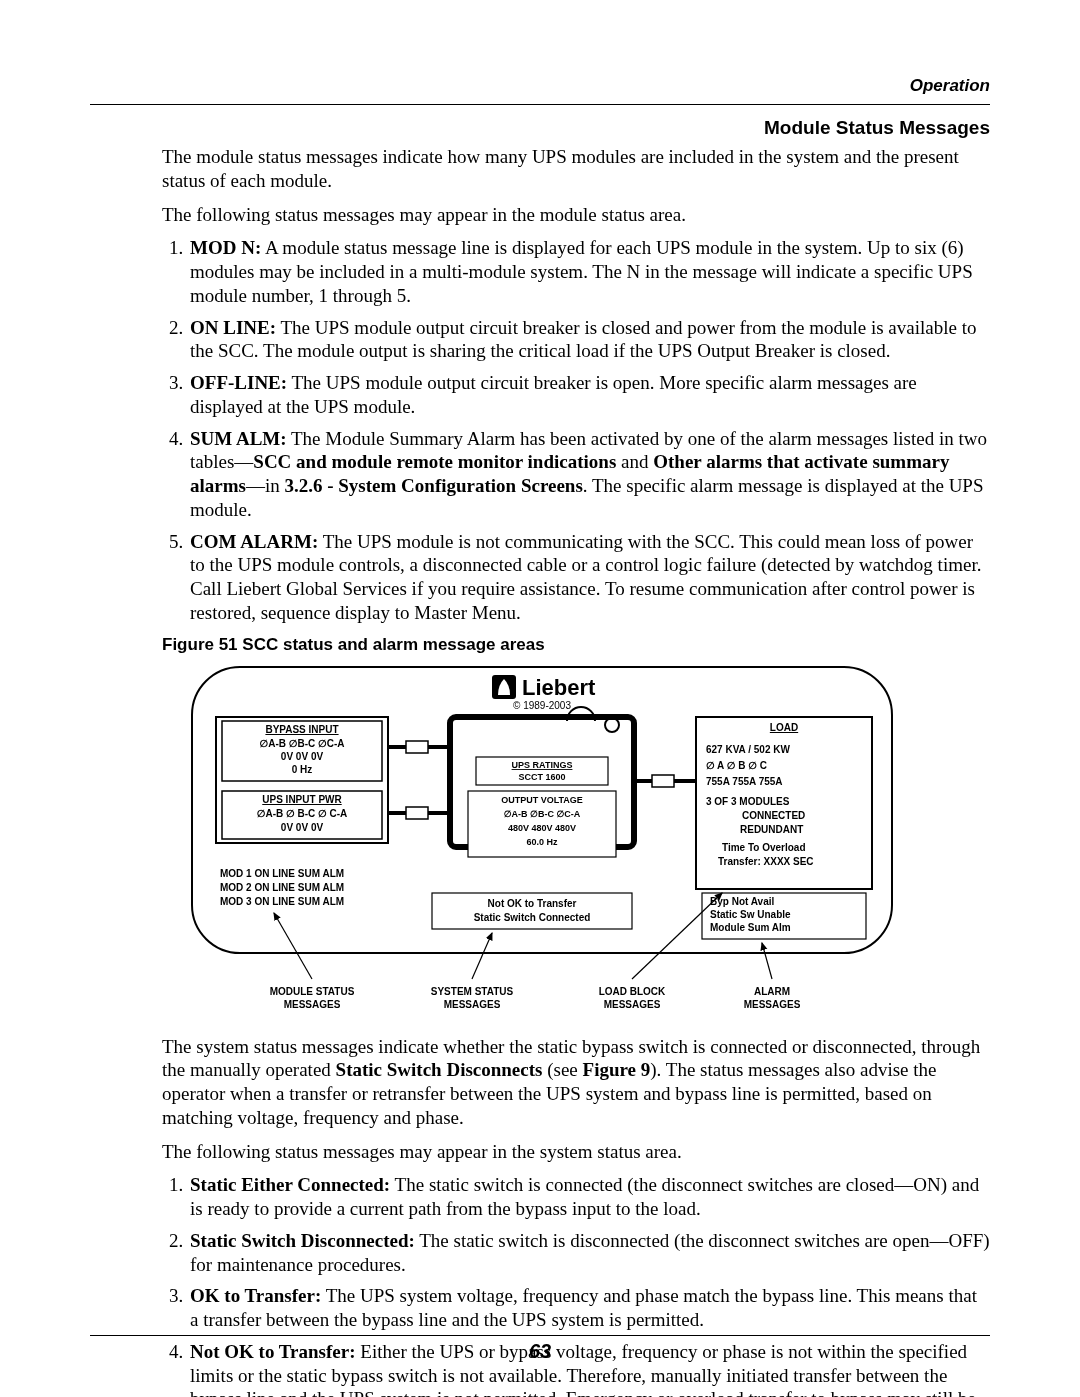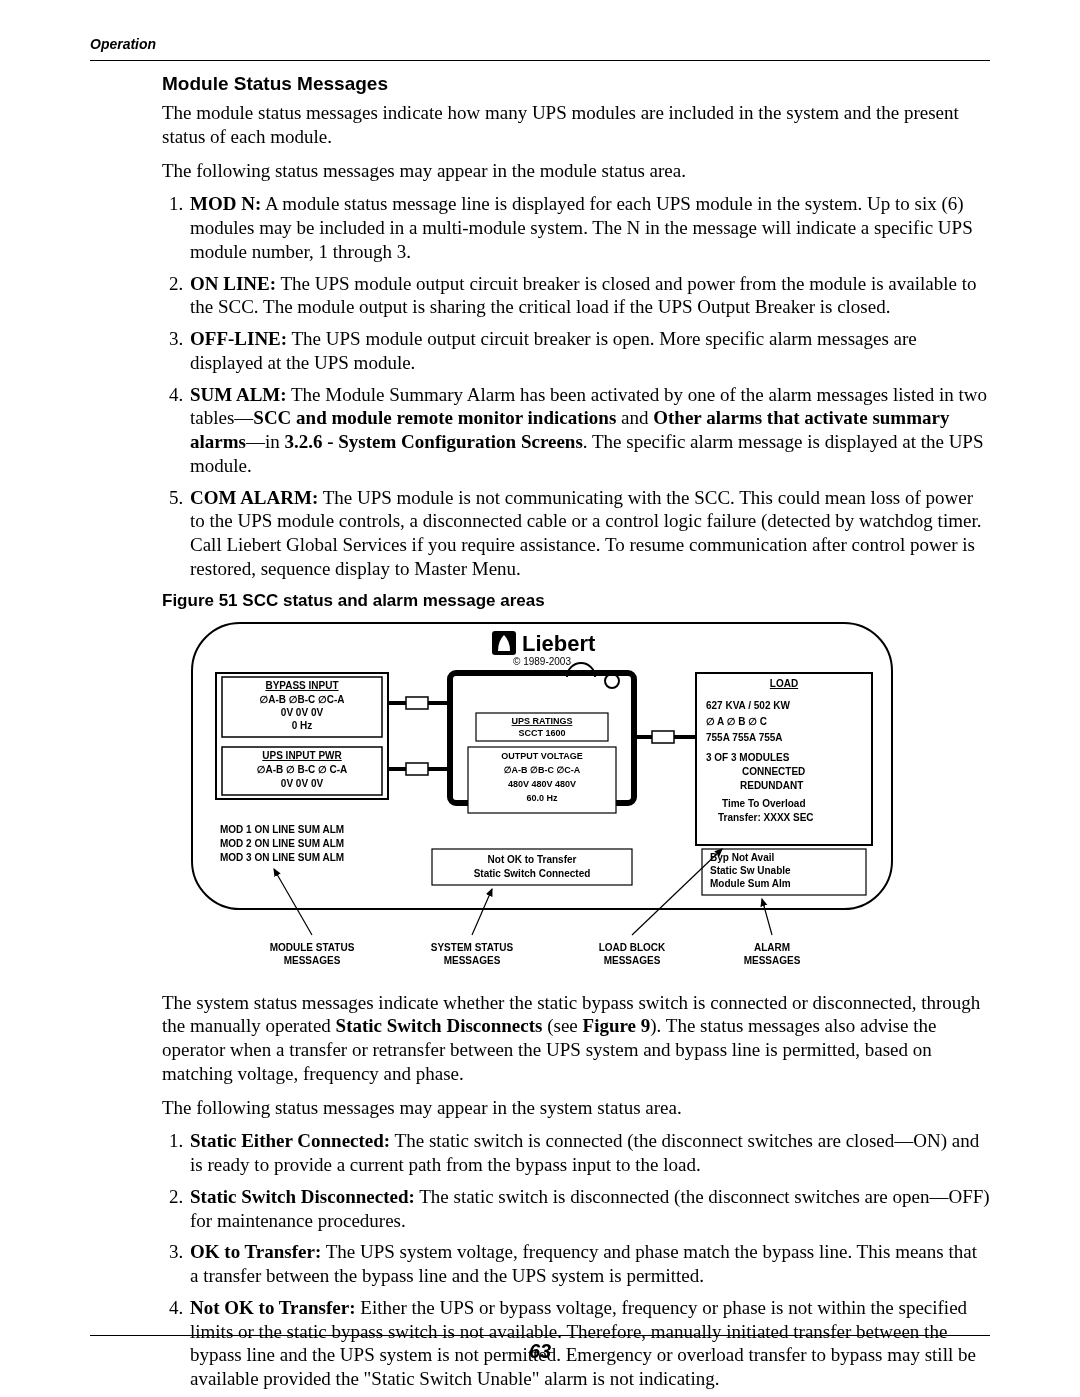--- a/index.html
+++ b/index.html
@@ -11,25 +11,27 @@
     color: #000;
   }
   .page {
     width: 1080px;
     height: 1397px;
     box-sizing: border-box;
     position: relative;
     padding: 36px 90px 40px 90px;
   }
   .header-right {
+    text-align: right;
     font-family: Arial, Helvetica, sans-serif;
     font-weight: bold;
     font-style: italic;
-    font-size: 14px;
+    font-size: 17px;
     margin-bottom: 8px;
+    margin-top: 40px;
   }
   .rule {
     border: none;
     border-top: 1px solid #000;
     margin: 0 0 12px 0;
   }
   .sec-row {
     display: flex;
     align-items: flex-start;
     font-family: Arial, Helvetica, sans-serif;
@@ -39,20 +41,21 @@
   }
   .sec-num {
     width: 72px;
     flex: 0 0 72px;
   }
   .sub-heading {
     font-family: Arial, Helvetica, sans-serif;
     font-weight: bold;
     font-size: 19px;
     margin: 2px 0 6px 72px;
+    text-align: right;
   }
   .body {
     font-size: 19px;
     line-height: 1.25;
     margin-left: 72px;
   }
   .body p { margin: 4px 0 10px 0; }
   ol.num {
     margin: 4px 0 10px 0;
     padding-left: 26px;
@@ -103,21 +106,21 @@
   <div class="header-right">Operation</div>
   <hr class="rule">
 
 
   <div class="sub-heading">Module Status Messages</div>
 
   <div class="body">
     <p>The module status messages indicate how many UPS modules are included in the system and the present status of each module.</p>
     <p>The following status messages may appear in the module status area.</p>
     <ol class="num">
-      <li><span class="bold">MOD N:</span><span> A module status message line is displayed for each UPS module in the system. Up to six (6) modules may be included in a multi-module system. The N in the message will indicate a specific UPS module number, 1 through 3.</span></li>
+      <li><span class="bold">MOD N:</span><span> A module status message line is displayed for each UPS module in the system. Up to six (6) modules may be included in a multi-module system. The N in the message will indicate a specific UPS module number, 1 through 5.</span></li>
       <li><span class="bold">ON LINE:</span><span> The UPS module output circuit breaker is closed and power from the module is available to the SCC. The module output is sharing the critical load if the UPS Output Breaker is closed.</span></li>
       <li><span class="bold">OFF-LINE:</span><span> The UPS module output circuit breaker is open. More specific alarm messages are displayed at the UPS module.</span></li>
       <li><span class="bold">SUM ALM:</span><span> The Module Summary Alarm has been activated by one of the alarm messages listed in two tables—</span><span class="bold">SCC and module remote monitor indications</span><span> and </span><span class="bold">Other alarms that activate summary alarms</span><span>—in </span><span class="bold">3.2.6 - System Configuration Screens</span><span>. The specific alarm message is displayed at the UPS module.</span></li>
       <li><span class="bold">COM ALARM:</span><span> The UPS module is not communicating with the SCC. This could mean loss of power to the UPS module controls, a disconnected cable or a control logic failure (detected by watchdog timer. Call Liebert Global Services if you require assistance. To resume communication after control power is restored, sequence display to Master Menu.</span></li>
     </ol>
   </div>
 
   <div class="fig-caption" style="margin-left:72px;">
     <span>Figure 51</span><span>  SCC status and alarm message areas</span>
   </div>

